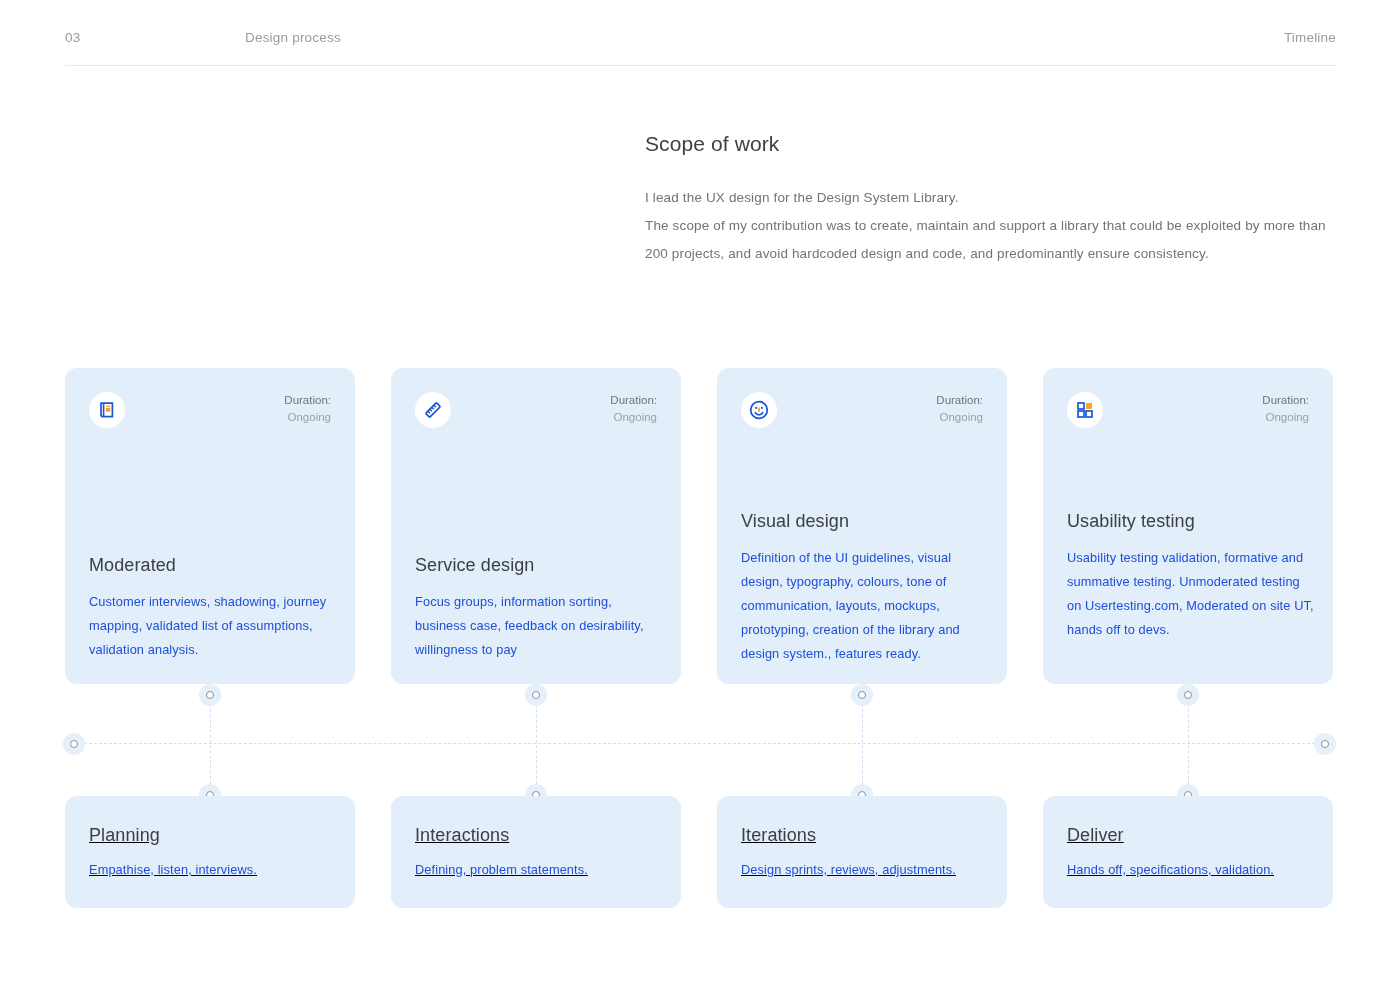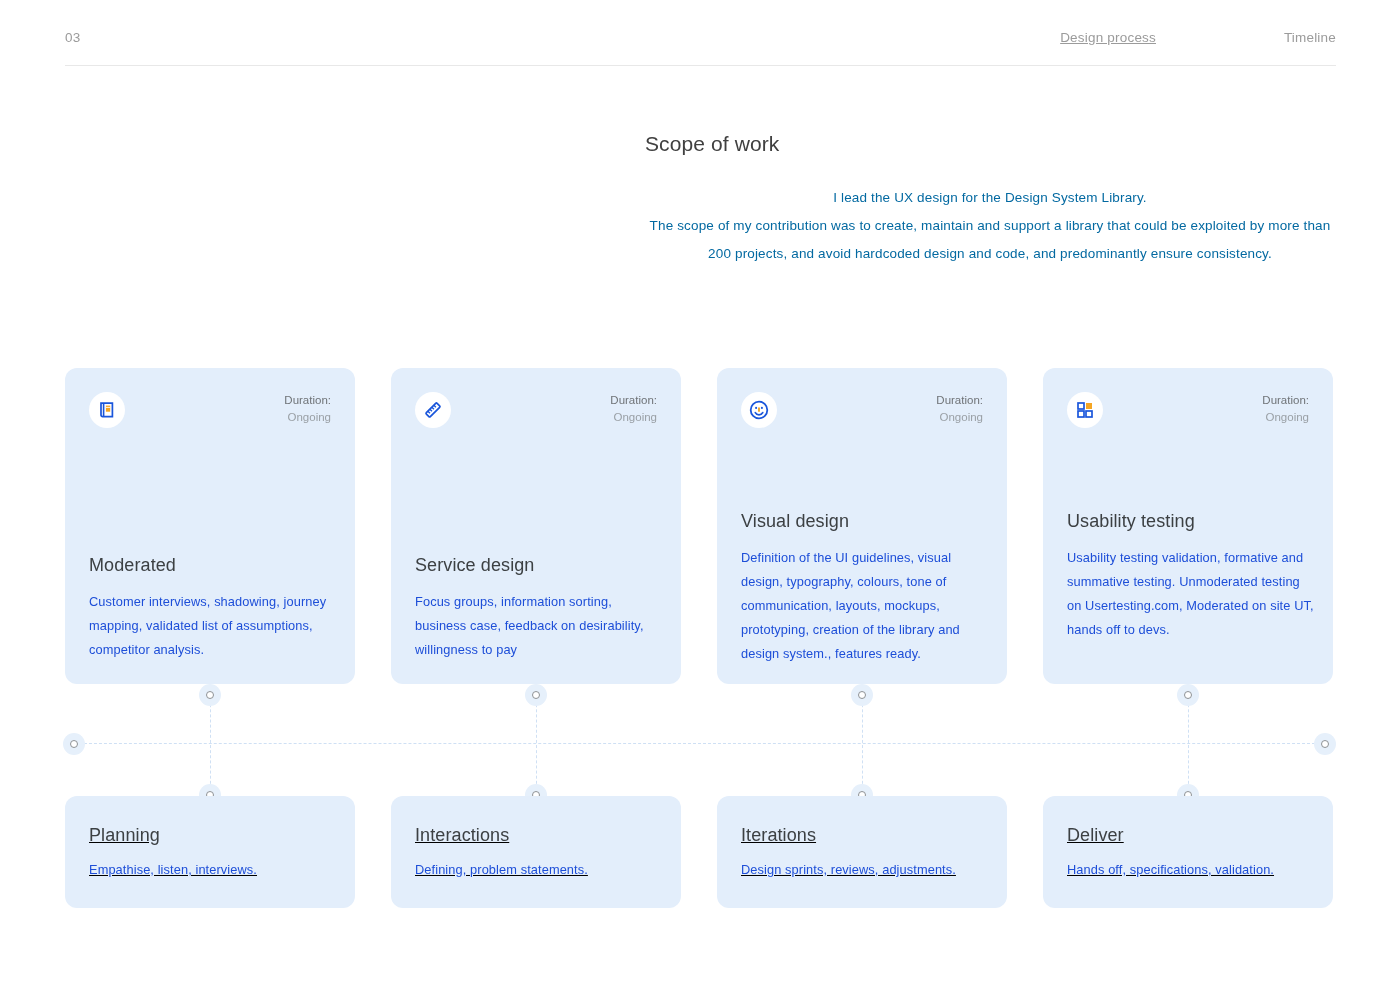--- a/index.html
+++ b/index.html
@@ -32,45 +32,44 @@
     justify-content: space-between;
   }
   .header-item {
     font-size: 13.5px;
     color: #9b9b9b;
     letter-spacing: .2px;
     line-height: 16px;
     white-space: nowrap;
   }
   .header-num { width: 180px; text-align: left; }
-  .header-mid { flex: 1; text-align: right; text-decoration: underline; }
+  .header-mid { flex: 1; text-align: left; }
   .header-right { width: 180px; text-align: right; }
 
   
   .scope {
     position: absolute;
     left: 645px;
     top: 130px;
     width: 700px;
   }
   .scope-title {
     font-size: 21px;
     color: #404040;
     font-weight: 400;
     line-height: 28px;
     letter-spacing: .1px;
   }
   .scope-body {
     margin-top: 26px;
     font-size: 13.5px;
-    color: #0369a1;
+    color: #737373;
     line-height: 28px;
     letter-spacing: .15px;
     max-width: 690px;
-    text-align: center;
   }
 
   
   .timeline {
     position: absolute;
     left: 0;
     top: 0;
     width: 1400px;
     height: 995px;
     pointer-events: none;
@@ -241,21 +240,21 @@
           <line x1="8.9" y1="7.4" x2="13.2" y2="7.4" stroke="#ffffff" stroke-width="0.9"></line>
         </svg>
       </div>
       <div class="duration">
         <span class="duration-label">Duration:</span>
         <span class="duration-value">Ongoing</span>
       </div>
     </div>
     <div class="card-body">
       <div class="card-title">Moderated</div>
-      <div class="card-text">Customer interviews, shadowing, journey mapping, validated list of assumptions, competitor analysis.</div>
+      <div class="card-text">Customer interviews, shadowing, journey mapping, validated list of assumptions, validation analysis.</div>
     </div>
   </div>
 
   <div class="card card-top" style="left:391px;">
     <div class="card-head">
       <div class="icon-circle">
         <svg width="20" height="20" viewBox="0 0 20 20" aria-hidden="true">
           <g transform="rotate(-45 10 10)">
             <rect x="2.4" y="7.2" width="15.2" height="5.6" rx="1" fill="none" stroke="#1a56db" stroke-width="1.7"></rect>
             <line x1="5.6" y1="7.2" x2="5.6" y2="10.1" stroke="#1a56db" stroke-width="1.4"></line>

